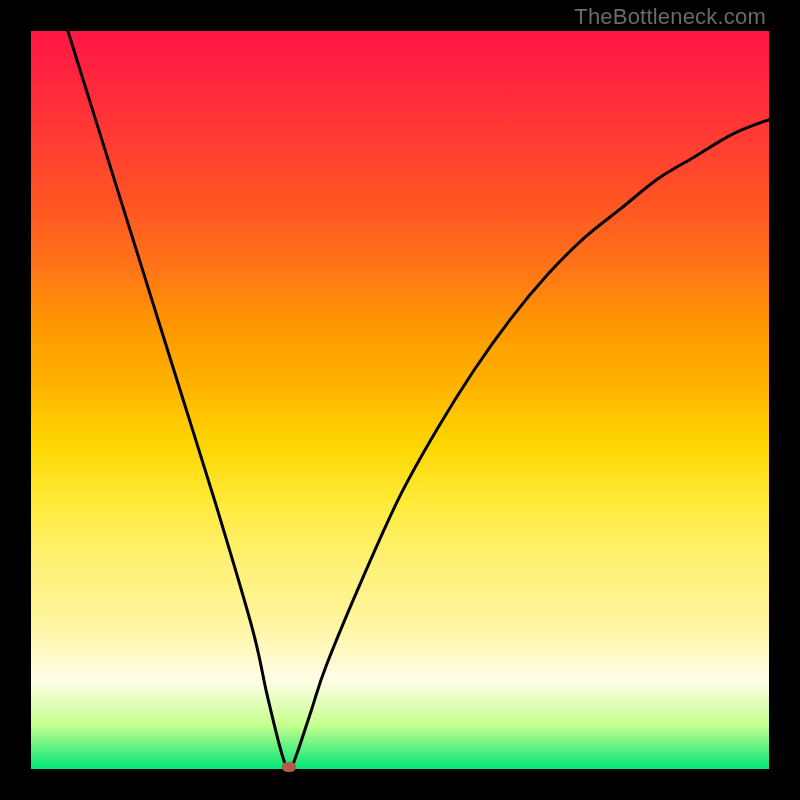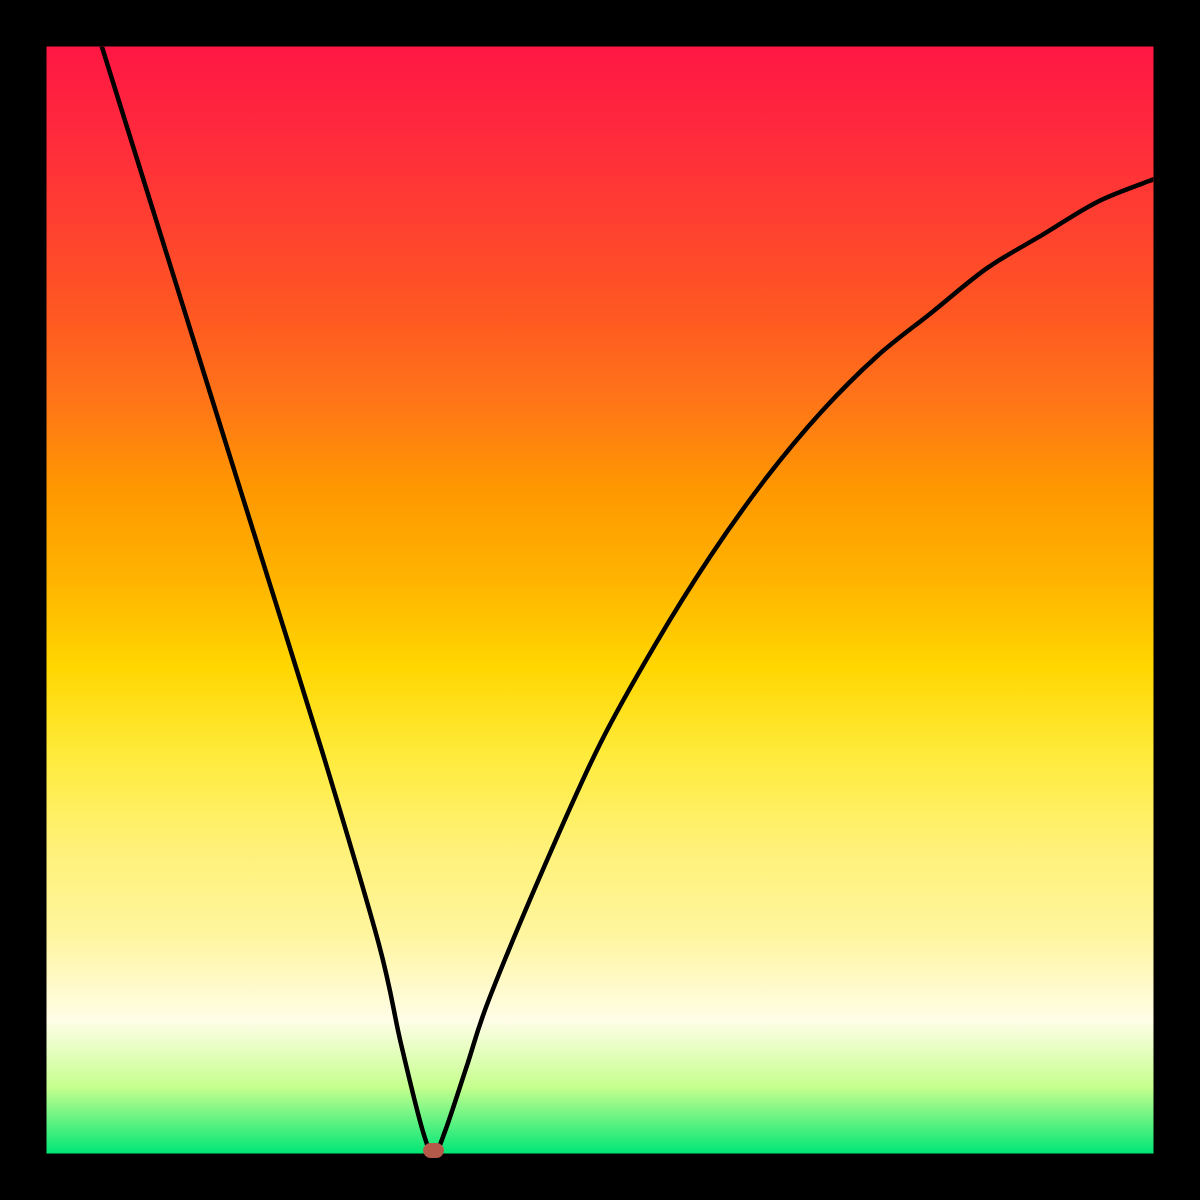--- a/index.html
+++ b/index.html
@@ -53,19 +53,20 @@
     width: 14px;
     height: 10px;
     border-radius: 5px;
     background: #b55a4a;
   }
 </style>
 </head>
 <body>
 
 <div class="frame">
+  <div class="watermark">TheBottleneck.com</div>
   <div class="plot-area">
     <svg class="curve" viewBox="0 0 738 738" preserveAspectRatio="none">
       <path id="curve-path" fill="none" stroke="#000" stroke-width="3" stroke-linejoin="round" stroke-linecap="round" d="M 36.9 0 C 43.05 19.680000000000007, 61.49999999999999 78.72000000000006, 73.8 118.08000000000004 C 86.1 157.44000000000003, 98.4 196.79999999999998, 110.7 236.15999999999997 C 123 275.52, 135.29999999999998 314.88, 147.6 354.24 C 159.9 393.6, 172.2 431.73, 184.5 472.32 C 196.8 512.91, 212.79000000000002 565.8, 221.4 597.78 C 230.01 629.76, 231.24 643.2900000000001, 236.16 664.2 C 241.07999999999998 685.11, 247.23000000000002 710.94, 250.92000000000002 723.24 C 254.61 735.54, 255.84 738, 258.3 738 C 260.76 738, 261.99 733.08, 265.68 723.24 C 269.37 713.4, 275.52 693.72, 280.44 678.96 C 285.36 664.2, 286.59 656.8199999999999, 295.2 634.68 C 303.81 612.54, 319.8 574.41, 332.1 546.12 C 344.40000000000003 517.83, 356.7 489.54, 369 464.94 C 381.3 440.34, 393.6 419.43, 405.90000000000003 398.52 C 418.20000000000005 377.60999999999996, 430.5 357.92999999999995, 442.8 339.47999999999996 C 455.1 321.03, 467.4 303.81, 479.7 287.82 C 492 271.83, 504.3 257.06999999999994, 516.6 243.53999999999996 C 528.9 230.00999999999996, 541.2 217.70999999999998, 553.5 206.64 C 565.8 195.57, 578.1 186.96, 590.4 177.12 C 602.6999999999999 167.28, 615 156.21, 627.3 147.60000000000002 C 639.5999999999999 138.99000000000004, 651.9000000000001 132.84000000000003, 664.2 125.46000000000004 C 676.5 118.08000000000004, 688.8000000000001 109.47000000000007, 701.1 103.32000000000005 C 713.4 97.17000000000003, 731.85 91.01999999999997, 738 88.55999999999995"></path>
     </svg>
     <div id="marker" class="marker" style="left: 251.3px; top: 731px; background: rgb(181, 90, 74);"></div>
   </div>
 </div>
 
 </body></html>

